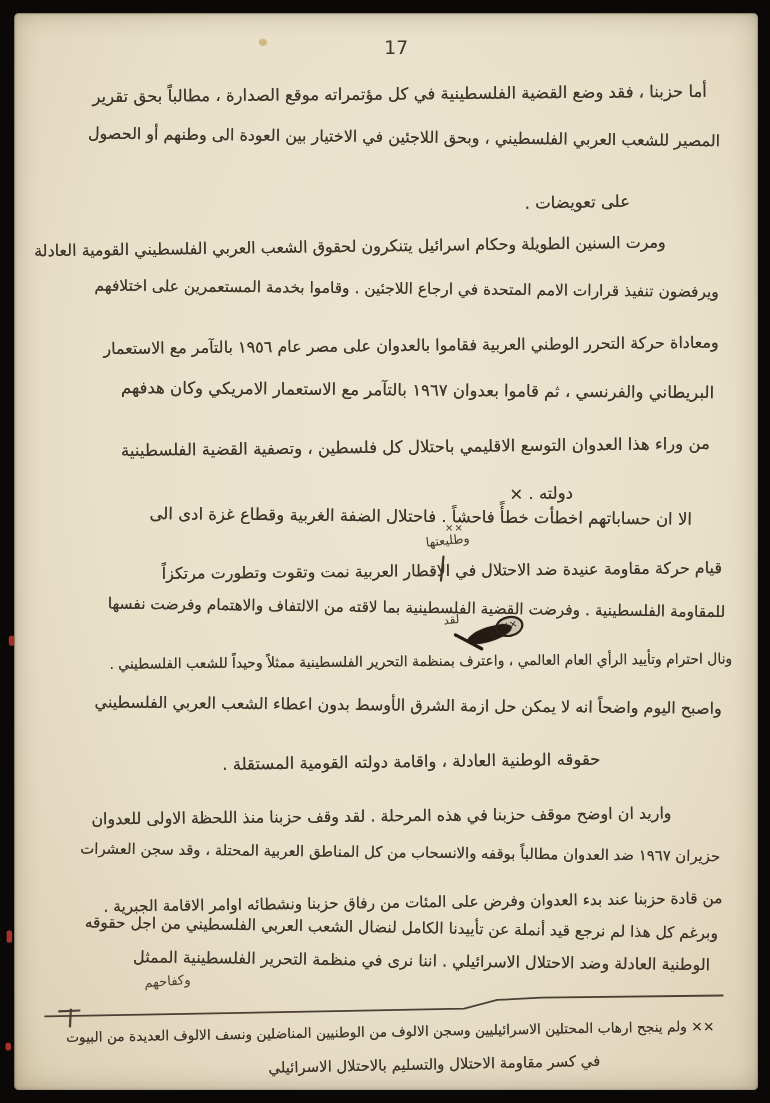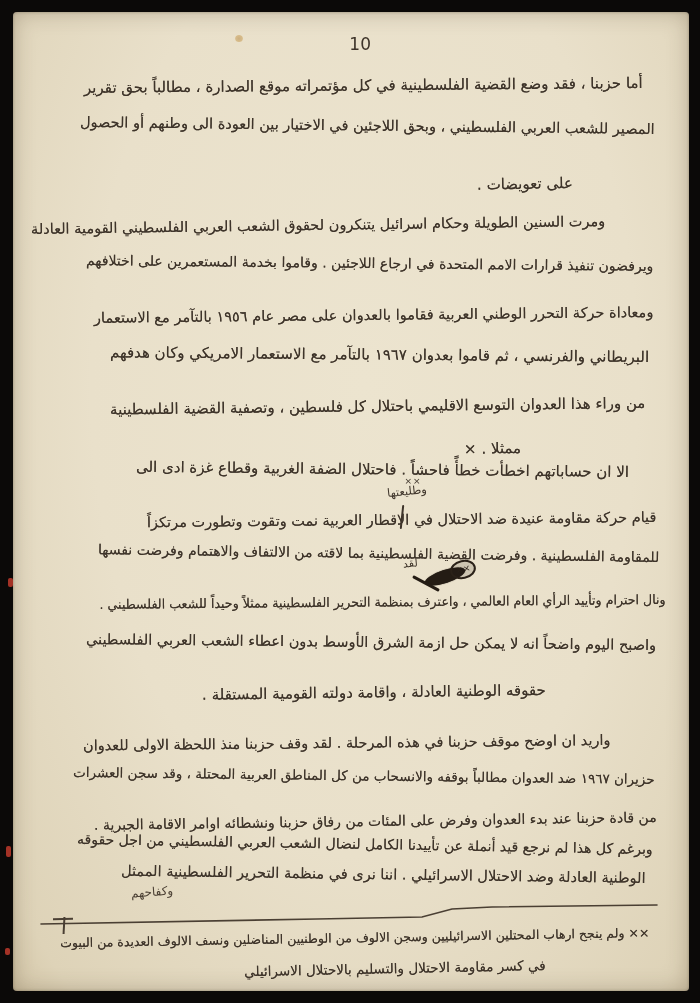--- a/index.html
+++ b/index.html
@@ -37,32 +37,32 @@
   .stain{position:absolute;left:222px;top:23px;width:8px;height:7px;border-radius:50%;
     background:radial-gradient(circle,#b98f4d 0%,#caa35f 60%,rgba(202,163,95,0) 100%);opacity:.6;}
   .speck{position:absolute;width:5px;height:9px;border-radius:2px;background:#c0392b;opacity:.85;}
 </style>
 </head>
 <body>
 
 <div class="scan">
   <div class="paper">
 
-    <div class="pagenum">10</div>
+    <div class="pagenum">17</div>
     <div class="stain"></div>
 
     <div class="line" style="top:62px;right:46px;--r:-0.5deg;">أما حزبنا ، فقد وضع القضية الفلسطينية في كل مؤتمراته موقع الصدارة ، مطالباً بحق تقرير</div>
     <div class="line" style="top:108px;right:34px;--r:0.7deg;font-size:14.5px;">المصير للشعب العربي الفلسطيني ، وبحق اللاجئين في الاختيار بين العودة الى وطنهم أو الحصول</div>
     <div class="line" style="top:162px;right:116px;--r:-1deg;">على تعويضات .</div>
     <div class="line" style="top:200px;right:84px;--r:-0.8deg;font-size:14.5px;">ومرت السنين الطويلة وحكام اسرائيل يتنكرون لحقوق الشعب العربي الفلسطيني القومية العادلة</div>
     <div class="line" style="top:246px;right:36px;--r:0.6deg;font-size:14px;">ويرفضون تنفيذ قرارات الامم المتحدة في ارجاع اللاجئين . وقاموا بخدمة المستعمرين على اختلافهم</div>
     <div class="line" style="top:291px;right:36px;--r:-0.6deg;font-size:14.5px;">ومعاداة حركة التحرر الوطني العربية فقاموا بالعدوان على مصر عام ١٩٥٦ بالتآمر مع الاستعمار</div>
     <div class="line" style="top:336px;right:40px;--r:0.5deg;">البريطاني والفرنسي ، ثم قاموا بعدوان ١٩٦٧ بالتآمر مع الاستعمار الامريكي وكان هدفهم</div>
     <div class="line" style="top:382px;right:44px;--r:-0.7deg;">من وراء هذا العدوان التوسع الاقليمي باحتلال كل فلسطين ، وتصفية القضية الفلسطينية</div>
-    <div class="line" style="top:427px;right:168px;--r:-1deg;">ممثلا . ×</div>
+    <div class="line" style="top:427px;right:168px;--r:-1deg;">دولته . ×</div>
     <div class="line" style="top:451px;right:60px;--r:0.6deg;">الا ان حساباتهم اخطأت خطأً فاحشاً . فاحتلال الضفة الغربية وقطاع غزة ادى الى</div>
     <div class="line" style="top:496px;right:33px;--r:-0.6deg;font-size:14.5px;">قيام حركة مقاومة عنيدة ضد الاحتلال في الاقطار العربية نمت وتقوت وتطورت مرتكزاً</div>
     <div class="line" style="top:537px;right:30px;--r:0.8deg;font-size:14px;">للمقاومة الفلسطينية . وفرضت القضية الفلسطينية بما لاقته من الالتفاف والاهتمام وفرضت نفسها</div>
     <div class="line" style="top:580px;right:23px;--r:-0.5deg;font-size:13px;--sx:0.97;">ونال احترام وتأييد الرأي العام العالمي ، واعترف بمنظمة التحرير الفلسطينية ممثلاً وحيداً للشعب الفلسطيني .</div>
     <div class="line" style="top:624px;right:33px;--r:0.6deg;font-size:14.5px;">واصبح اليوم واضحاً انه لا يمكن حل ازمة الشرق الأوسط بدون اعطاء الشعب العربي الفلسطيني</div>
     <div class="line" style="top:669px;right:143px;--r:-0.8deg;">حقوقه الوطنية العادلة ، واقامة دولته القومية المستقلة .</div>
     <div class="line" style="top:719px;right:79px;--r:-0.6deg;font-size:14.5px;">واريد ان اوضح موقف حزبنا في هذه المرحلة . لقد وقف حزبنا منذ اللحظة الاولى للعدوان</div>
     <div class="line" style="top:759px;right:34px;--r:0.7deg;font-size:13.5px;">حزيران ١٩٦٧ ضد العدوان مطالباً بوقفه والانسحاب من كل المناطق العربية المحتلة ، وقد سجن العشرات</div>
     <div class="line" style="top:797px;right:32px;--r:-0.8deg;font-size:14px;">من قادة حزبنا عند بدء العدوان وفرض على المئات من رفاق حزبنا ونشطائه اوامر الاقامة الجبرية .</div>
     <div class="line" style="top:829px;right:36px;--r:1deg;font-size:14px;">وبرغم كل هذا لم نرجع قيد أنملة عن تأييدنا الكامل لنضال الشعب العربي الفلسطيني من اجل حقوقه</div>

